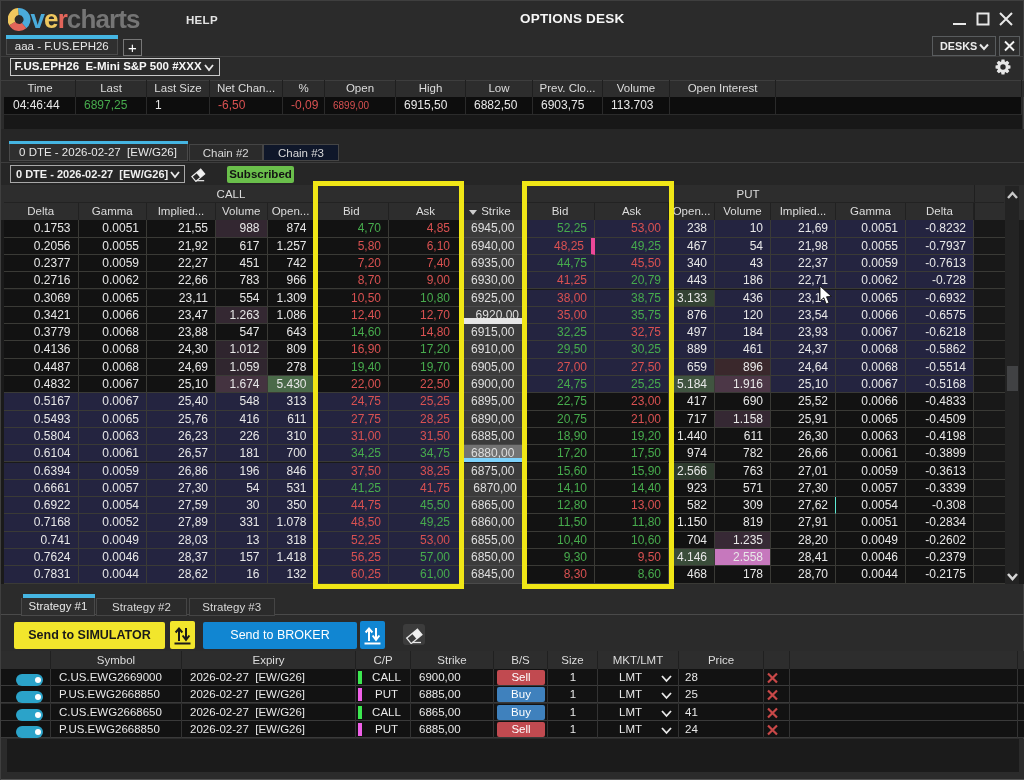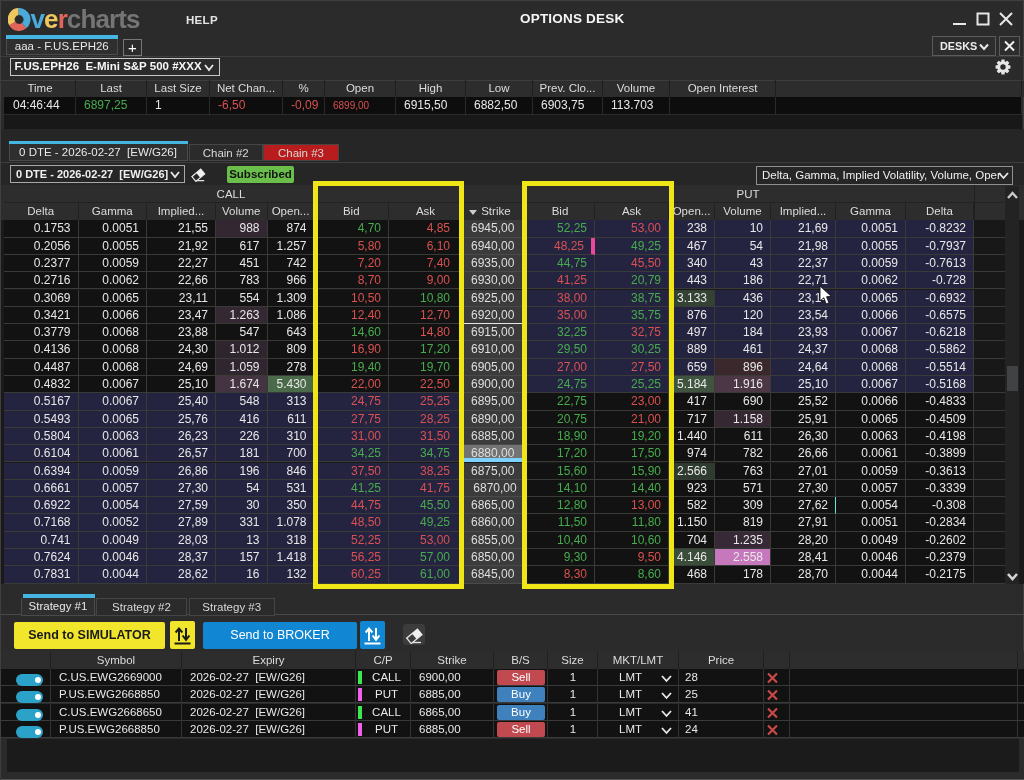--- a/index.html
+++ b/index.html
@@ -63,35 +63,32 @@
 <div class="abs" style="left:532px;top:96px;width:70px;height:17px;font-size:12px;color:#e8e8e8;line-height:17px;padding-left:8px;border-right:1px solid #2a2a2a">6903,75</div>
 <div class="abs" style="left:602px;top:96px;width:67px;height:17px;font-size:12px;color:#e8e8e8;line-height:17px;padding-left:8px;border-right:1px solid #2a2a2a">113.703</div>
 <div class="abs" style="left:669px;top:96px;width:106px;height:17px;font-size:12px;color:#e8e8e8;line-height:17px;padding-left:8px;border-right:1px solid #2a2a2a"></div>
 <div class="abs" style="left:775px;top:96px;width:246px;height:17px;font-size:12px;color:#e8e8e8;line-height:17px;padding-left:8px;border-right:1px solid #2a2a2a"></div>
 <div class="abs" style="left:3px;top:114px;width:1018px;height:14px;background:#181818"></div>
 <div class="abs" style="left:0;top:128px;width:1024px;height:56px;background:#262626"></div>
 <div class="abs" style="left:0;top:161.3px;width:1024px;height:1px;background:#3d3d3d"></div>
 <div class="abs" style="left:7.5px;top:139.6px;width:179px;height:3.6px;background:#45b5e2"></div>
 <div class="abs" style="left:7.5px;top:143.2px;width:179px;height:17.3px;background:#2f2f2f;border:1px solid #4a4a4a;border-top:none;text-align:center;font-size:11.5px;color:#e8e8e8;line-height:16px">0 DTE - 2026-02-27&nbsp; [EW/G26]</div>
 <div class="abs" style="left:187.5px;top:143.2px;width:74.5px;height:17.3px;background:#2b2b2b;border:1px solid #454545;text-align:center;font-size:11.5px;color:#d8d8d8;line-height:16px">Chain #2</div>
-<div class="abs" style="left:262px;top:143.2px;width:76px;height:17.3px;background:#b91c1c;border:1px solid #454545;text-align:center;font-size:11.5px;color:#d8d8d8;line-height:16px">Chain #3</div>
+<div class="abs" style="left:262px;top:143.2px;width:76px;height:17.3px;background:#0f172a;border:1px solid #454545;text-align:center;font-size:11.5px;color:#d8d8d8;line-height:16px">Chain #3</div>
 <div class="abs" style="left:9px;top:164px;width:175px;height:18px;border:1px solid #a8a8a8;background:#262626;color:#f0f0f0;font-size:11px;font-weight:bold;line-height:16px;padding-left:5px">0 DTE - 2026-02-27&nbsp; [EW/G26]<svg class="abs" style="right:4px;top:4px" width="10" height="9">
         <path d="M1 2 L5 7 L9 2" fill="none" stroke="#e8e8e8" stroke-width="1.8"></path>
       </svg></div>
 <svg class="abs" style="left:189px;top:166px" width="16" height="15" viewBox="0 0 18 17">
       <g transform="rotate(-40 9 9)">
         <rect x="2.5" y="6" width="13" height="7" fill="none" stroke="#e8e8e8" stroke-width="1.4"></rect>
         <rect x="9" y="6" width="6.5" height="7" fill="#f0f0f0"></rect>
       </g>
       <line x1="7" y1="15.5" x2="16" y2="15.5" stroke="#e8e8e8" stroke-width="1.4"></line>
     </svg>
 <div class="abs" style="left:226px;top:164.5px;width:67px;height:17.5px;background:#6abf4b;border-radius:2px;color:#131313;font-size:11.5px;font-weight:bold;text-align:center;line-height:17.5px">Subscribed</div>
-<div class="abs" style="left:755px;top:165px;width:257px;height:19px;border:1px solid #909090;background:#262626;color:#f0f0f0;font-size:11.5px;line-height:16px;padding-left:5px;white-space:nowrap;overflow:hidden">Delta, Gamma, Implied Volatility, Volume, Oper<svg class="abs" style="right:3px;top:4px" width="11" height="9">
-        <path d="M1 2 L5.5 7 L10 2" fill="none" stroke="#e8e8e8" stroke-width="1.8"></path>
-      </svg></div>
 <div class="abs" style="left:0;top:184px;width:1024px;height:399px;background:#1a1a1a">
 <div class="abs" style="left:0;top:0;width:1024px;height:35px;background:#2d2d2d"></div>
 <div class="abs" style="left:97px;top:1px;width:266px;height:16px;text-align:center;font-size:11.5px;color:#dcdcdc;line-height:16px">CALL</div>
 <div class="abs" style="left:614px;top:1px;width:266px;height:16px;text-align:center;font-size:11.5px;color:#dcdcdc;line-height:16px">PUT</div>
 <div class="abs" style="left:973px;top:0;width:1px;height:35px;background:#1f1f1f"></div>
 <div class="abs" style="left:3px;top:17px;width:1000px;height:1px;background:#222"></div>
 <div class="hc" style="left:3px;top:18px;width:74.5px">Delta</div>
 <div class="hc" style="left:77.5px;top:18px;width:68.5px">Gamma</div>
 <div class="hc" style="left:146px;top:18px;width:69px">Implied...</div>
 <div class="hc" style="left:215px;top:18px;width:51.5px">Volume</div>
@@ -199,21 +196,21 @@
 <div class="cell" style="left:973px;width:33px;background:#181818;border-bottom:1px solid #3a3a36"></div>
 </div>
 <div class="abs" style="left:0;top:121.8px;width:1024px;height:17.3px">
 <div class="cell" style="left:3px;width:74.5px;background:#121212;border-bottom:1px solid #3a3a36;border-right:1px solid #3a3a36">0.3421</div>
 <div class="cell" style="left:77.5px;width:68.5px;background:#121212;border-bottom:1px solid #3a3a36;border-right:1px solid #3a3a36">0.0066</div>
 <div class="cell" style="left:146px;width:69px;background:#121212;border-bottom:1px solid #3a3a36;border-right:1px solid #3a3a36">23,47</div>
 <div class="cell" style="left:215px;width:51.5px;background:#342832;border-bottom:1px solid #3a3a36;border-right:1px solid #3a3a36">1.263</div>
 <div class="cell" style="left:266.5px;width:47px;background:#121212;border-bottom:1px solid #3a3a36;border-right:1px solid #3a3a36">1.086</div>
 <div class="cell" style="left:313.5px;width:74.5px;background:#121212;color:#d95151;border-bottom:1px solid #3a3a36;border-right:1px solid #3a3a36">12,40</div>
 <div class="cell" style="left:388px;width:74px;background:#121212;color:#d95151;padding-right:12px;border-bottom:1px solid #3a3a36;border-right:1px solid #3a3a36">12,70</div>
-<div class="cell" style="left:462px;width:63px;background:#3b3b3b;border-bottom:1px solid #e5e5e5;text-align:left;padding-left:8px;color:#dfdfdf">6920,00</div>
+<div class="cell" style="left:462px;width:63px;background:#3b3b3b;border-bottom:6px solid #e5e5e5;text-align:right;padding-left:8px;color:#dfdfdf">6920,00</div>
 <div class="cell" style="left:525px;width:69px;background:#242440;color:#d95151;border-bottom:1px solid #3a3a36;border-right:1px solid #3a3a36">35,00</div>
 <div class="cell" style="left:594px;width:74px;background:#242440;color:#47ab4d;border-bottom:1px solid #3a3a36;border-right:1px solid #3a3a36">35,75</div>
 <div class="cell" style="left:668px;width:46px;background:#242440;border-bottom:1px solid #3a3a36;border-right:1px solid #3a3a36">876</div>
 <div class="cell" style="left:714px;width:56px;background:#242440;border-bottom:1px solid #3a3a36;border-right:1px solid #3a3a36">120</div>
 <div class="cell" style="left:770px;width:65px;background:#242440;border-bottom:1px solid #3a3a36;border-right:1px solid #3a3a36">23,54</div>
 <div class="cell" style="left:835px;width:70px;background:#242440;border-bottom:1px solid #3a3a36;border-right:1px solid #3a3a36">0.0066</div>
 <div class="cell" style="left:905px;width:68px;background:#242440;border-bottom:1px solid #3a3a36;border-right:1px solid #3a3a36">-0.6575</div>
 <div class="cell" style="left:973px;width:33px;background:#181818;border-bottom:1px solid #3a3a36"></div>
 </div>
 <div class="abs" style="left:0;top:139.1px;width:1024px;height:17.3px">

